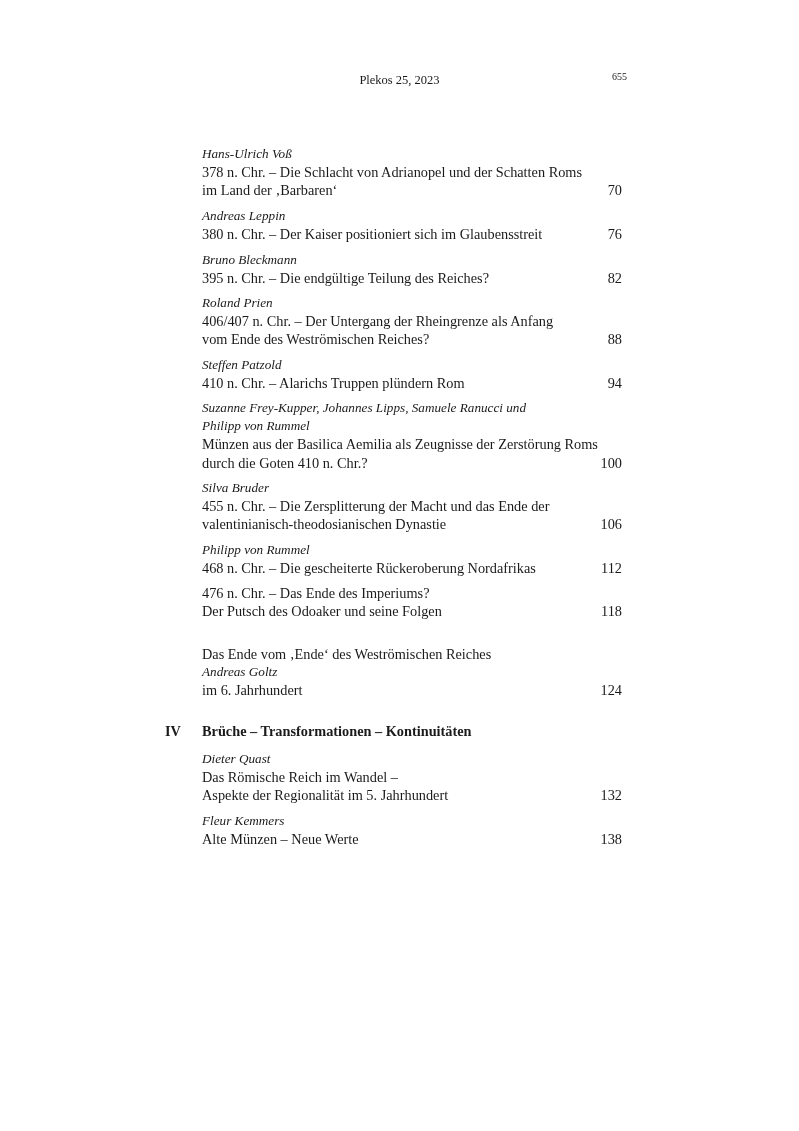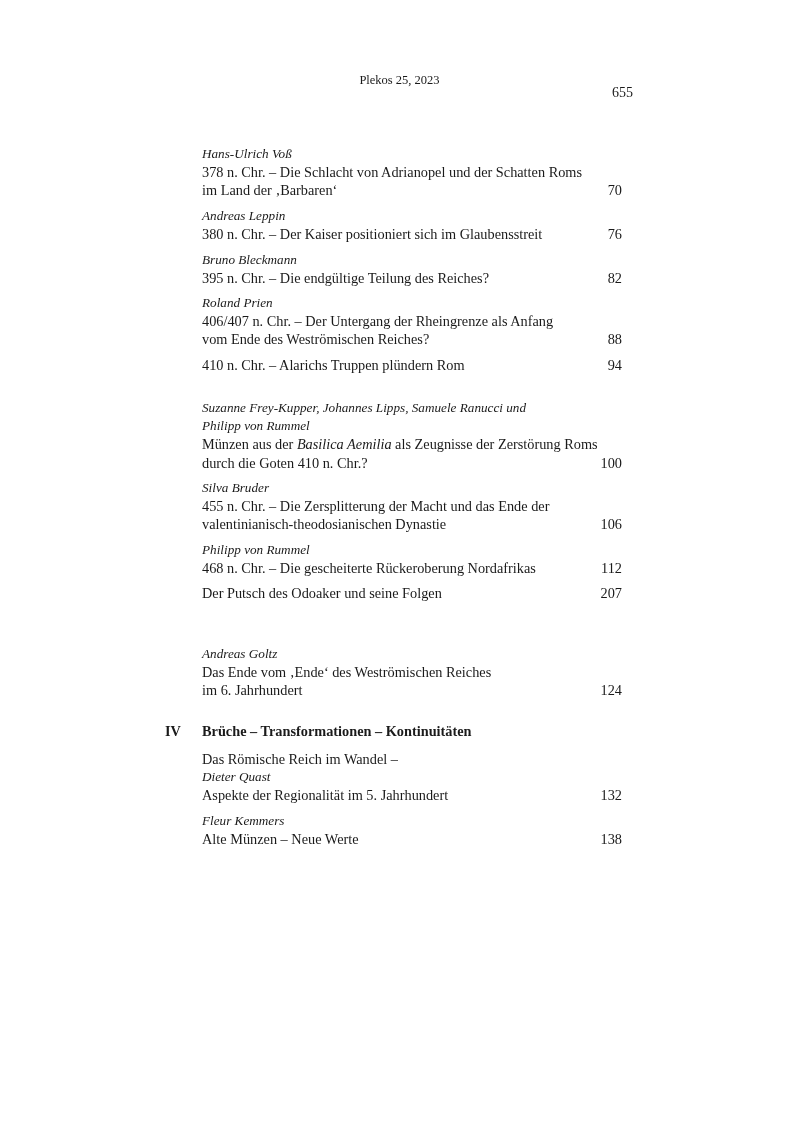--- a/index.html
+++ b/index.html
@@ -1,28 +1,28 @@
 <!DOCTYPE html>
 <html><head>
   <meta charset="utf-8">
   <style>
     html, body { margin: 0; padding: 0; background: #ffffff; }
     body { width: 799px; height: 1131px; position: relative; overflow: hidden;
            font-family: "Liberation Serif", "DejaVu Serif", serif; color: #1a1a1a; }
     .header-title { position: absolute; top: 73px; left: 0; width: 799px; text-align: center;
                     font-size: 12.5px; }
-    .header-page { position: absolute; top: 85px; left: 612px; font-size: 14px; }
+    .header-page { position: absolute; top: 71px; left: 612px; font-size: 10px; }
     .entry { position: absolute; left: 202px; width: 420px; font-size: 14.3px; line-height: 18.2px; }
     .author { font-style: italic; font-size: 13.2px; }
     .title-line { display: block; white-space: nowrap; }
     .pg { position: absolute; right: 0; bottom: 0; text-align: left; margin-top: 12px; }
     .section { position: absolute; left: 165px; top: 723px; font-size: 14.3px; font-weight: bold; }
     .section-num { position: absolute; left: 0; text-align: center; }
     .section-title { position: absolute; left: 37px; white-space: nowrap; }
-    .ital { font-style: italic; }
+    .ital { }
   </style>
 </head>
 <body>
 
 <div>
   <div class="header-title">Plekos 25, 2023</div>
   <div class="header-page">655</div>
 </div>
 
 <div>
@@ -47,20 +47,21 @@
   </div>
 
   <div class="entry" style="top:294px;">
     <span class="title-line author">Roland Prien</span>
     <span class="title-line">406/407 n. Chr. – Der Untergang der Rheingrenze als Anfang</span>
     <span class="title-line">vom Ende des Weströmischen Reiches?</span>
     <span class="pg">88</span>
   </div>
 
   <div class="entry" style="top:356px;">
+    <span class="title-line author">Steffen Patzold</span>
     <span class="title-line">410 n. Chr. – Alarichs Truppen plündern Rom</span>
     <span class="pg">94</span>
   </div>
 
   <div class="entry" style="top:399px;">
     <span class="title-line author">Suzanne Frey-Kupper, Johannes Lipps, Samuele Ranucci und</span>
     <span class="title-line author">Philipp von Rummel</span>
     <span class="title-line"><span>Münzen aus der </span><span class="ital">Basilica Aemilia</span><span> als Zeugnisse der Zerstörung Roms</span></span>
     <span class="title-line">durch die Goten 410 n. Chr.?</span>
     <span class="pg">100</span>
@@ -73,39 +74,40 @@
     <span class="pg">106</span>
   </div>
 
   <div class="entry" style="top:541px;">
     <span class="title-line author">Philipp von Rummel</span>
     <span class="title-line">468 n. Chr. – Die gescheiterte Rückeroberung Nordafrikas</span>
     <span class="pg">112</span>
   </div>
 
   <div class="entry" style="top:584px;">
+    <span class="title-line">476 n. Chr. – Das Ende des Imperiums?</span>
     <span class="title-line">Der Putsch des Odoaker und seine Folgen</span>
-    <span class="pg">207</span>
+    <span class="pg">118</span>
   </div>
 
   <div class="entry" style="top:645px;">
+    <span class="title-line">Das Ende vom ‚Ende‘ des Weströmischen Reiches</span>
     <span class="title-line author">Andreas Goltz</span>
-    <span class="title-line">Das Ende vom ‚Ende‘ des Weströmischen Reiches</span>
     <span class="title-line">im 6. Jahrhundert</span>
     <span class="pg">124</span>
   </div>
 
   <div class="section">
     <span class="section-num">IV</span>
     <span class="section-title">Brüche – Transformationen – Kontinuitäten</span>
   </div>
 
   <div class="entry" style="top:750px;">
+    <span class="title-line author">Dieter Quast</span>
     <span class="title-line">Das Römische Reich im Wandel –</span>
-    <span class="title-line author">Dieter Quast</span>
     <span class="title-line">Aspekte der Regionalität im 5. Jahrhundert</span>
     <span class="pg">132</span>
   </div>
 
   <div class="entry" style="top:812px;">
     <span class="title-line author">Fleur Kemmers</span>
     <span class="title-line">Alte Münzen – Neue Werte</span>
     <span class="pg">138</span>
   </div>
 

